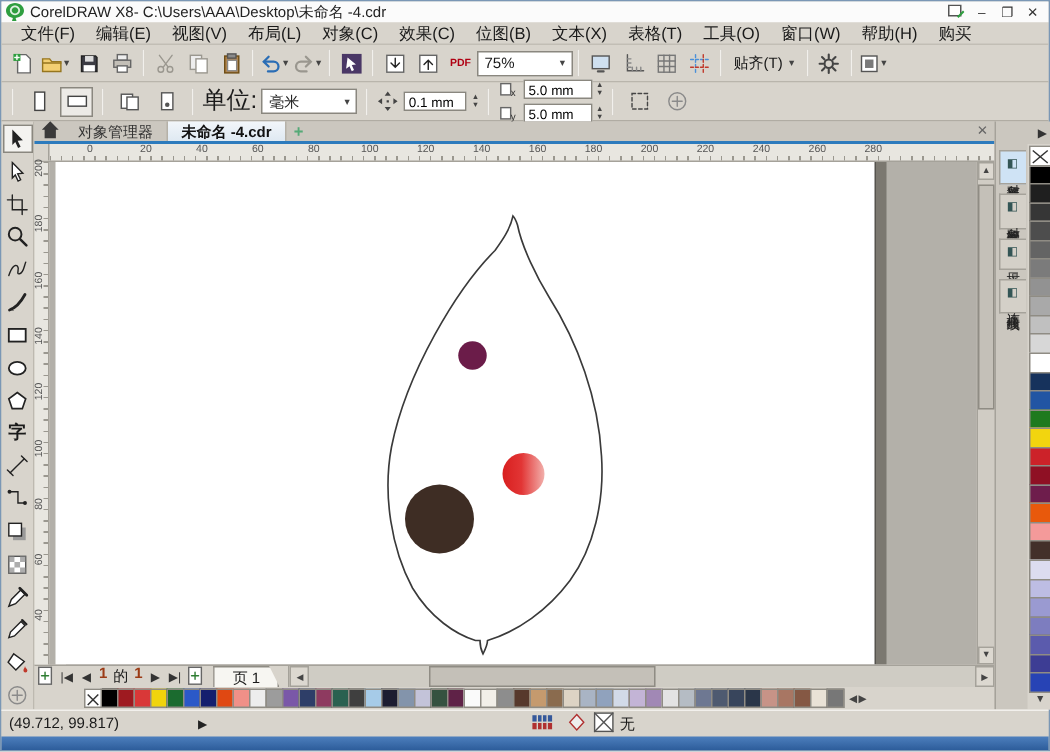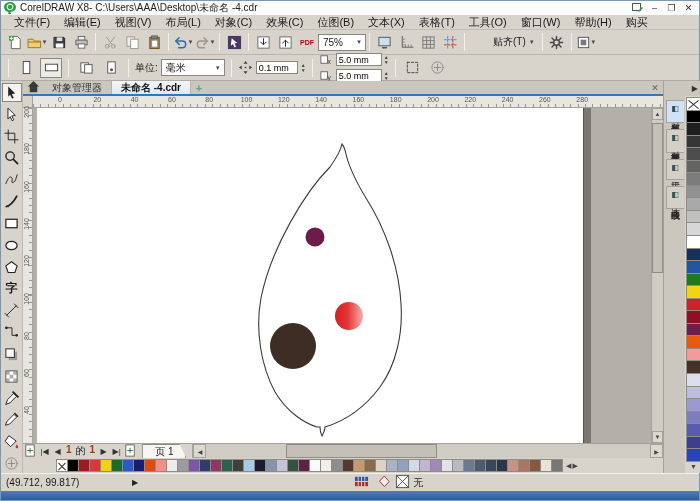--- a/index.html
+++ b/index.html
@@ -18,33 +18,33 @@
   .menubar { height:15px; flex:0 0 15px; display:flex; align-items:center; padding-left:6px; background:#d8d4cc; border-bottom:1px solid #c2beb5; }
   .menu-item { padding:0 7px; font-size:11px; white-space:nowrap; }
 
   
   .toolbar { height:25px; flex:0 0 25px; display:flex; align-items:center; padding:0 3px; background:#d8d4cc; border-bottom:1px solid #b9b5ac; }
   .tbtn { width:22px; height:21px; display:flex; align-items:center; justify-content:center; border:1px solid transparent; }
   .tbtn .ic, .propbar .ic { display:inline-flex; align-items:center; justify-content:center; }
   .dd { font-size:7px; color:#444; width:8px; text-align:center; }
   .sep { width:1px; height:18px; background:#a8a49b; border-right:1px solid #f2f0ec; margin:0 3px; }
   .combo { display:flex; align-items:center; background:#fff; border:1px solid #8a877f; height:17px; padding:0 2px 0 4px; font-size:10px; gap:2px; }
-  .combo.flat { background:transparent; border-color:transparent;margin-left:20px; }
+  .combo.flat { background:transparent; border-color:transparent; }
   .pdf-txt { color:#b00013; font-weight:bold; font-size:7px; line-height:7px; text-align:center; }
   .gray .ic svg path, .gray .ic svg rect, .gray .ic svg circle { stroke:#9a978f !important; }
 
   
   .propbar { height:26px; flex:0 0 26px; display:flex; align-items:center; padding:0 4px; gap:3px; background:#d8d4cc; border-bottom:1px solid #b0aca3; }
   .propbar input { width:46px; height:13px; font-size:9px; border:1px solid #8a877f; padding:0 2px; font-family:"Liberation Sans",sans-serif; }
   .dim-col { display:flex; flex-direction:column; gap:1px; }
   .dim-row { display:flex; align-items:center; gap:2px; }
   .stepper { display:flex; flex-direction:column; font-size:5px; line-height:5px; color:#444; }
   .pbtn { width:22px; height:20px; display:flex; align-items:center; justify-content:center; border:1px solid transparent; }
   .pbtn.pressed { background:#eceae6; border:1px solid #8a877f; }
-  .units-label { font-size:10px;text-align:center; }
+  .units-label { font-size:16px;text-align:center; }
 
   
   .main { flex:1 1 auto; display:flex; min-height:0; }
   .toolbox { width:22px; flex:0 0 22px; background:#d8d4cc; display:flex; flex-direction:column; align-items:center; padding-top:2px; gap:3px; border-right:1px solid #bdb9b0; }
   .tool { width:20px; height:19px; display:flex; align-items:center; justify-content:center; }
   .tool.selected { background:#f4f3f0; border:1px solid #8a877f; }
   .tool .zi { font-size:12px; font-weight:bold; }
 
   .center { width:640px; flex:0 0 640px; display:flex; flex-direction:column; }
 
@@ -264,21 +264,21 @@
         <span class="ic">
           <svg width="15" height="15" viewBox="0 0 16 16" fill="none" stroke-linecap="round">
             <rect x="2" y="2" width="12" height="12" fill="#fff" stroke="#666"></rect>
             <path d="M8 12V6M5 8.5 8 5.5l3 3" stroke="#222"></path>
           </svg>
         </span>
       </span>
     <span class="tbtn">
         <span class="pdf-txt">PDF</span>
       </span>
-    <span class="combo" style="width:48px">
+    <span class="combo" style="width:64px">
         <span style="flex:1">75%</span>
         <span class="dd">▾</span>
       </span>
     <span class="sep"></span>
     <span class="tbtn">
         <span class="ic">
           <svg width="15" height="15" viewBox="0 0 16 16" fill="none" stroke-linecap="round">
             <rect x="2" y="2.5" width="12" height="9" fill="#cfe0f0" stroke="#555"></rect>
             <path d="M6 13.5h4" stroke="#555" stroke-width="1.6"></path>
           </svg>

